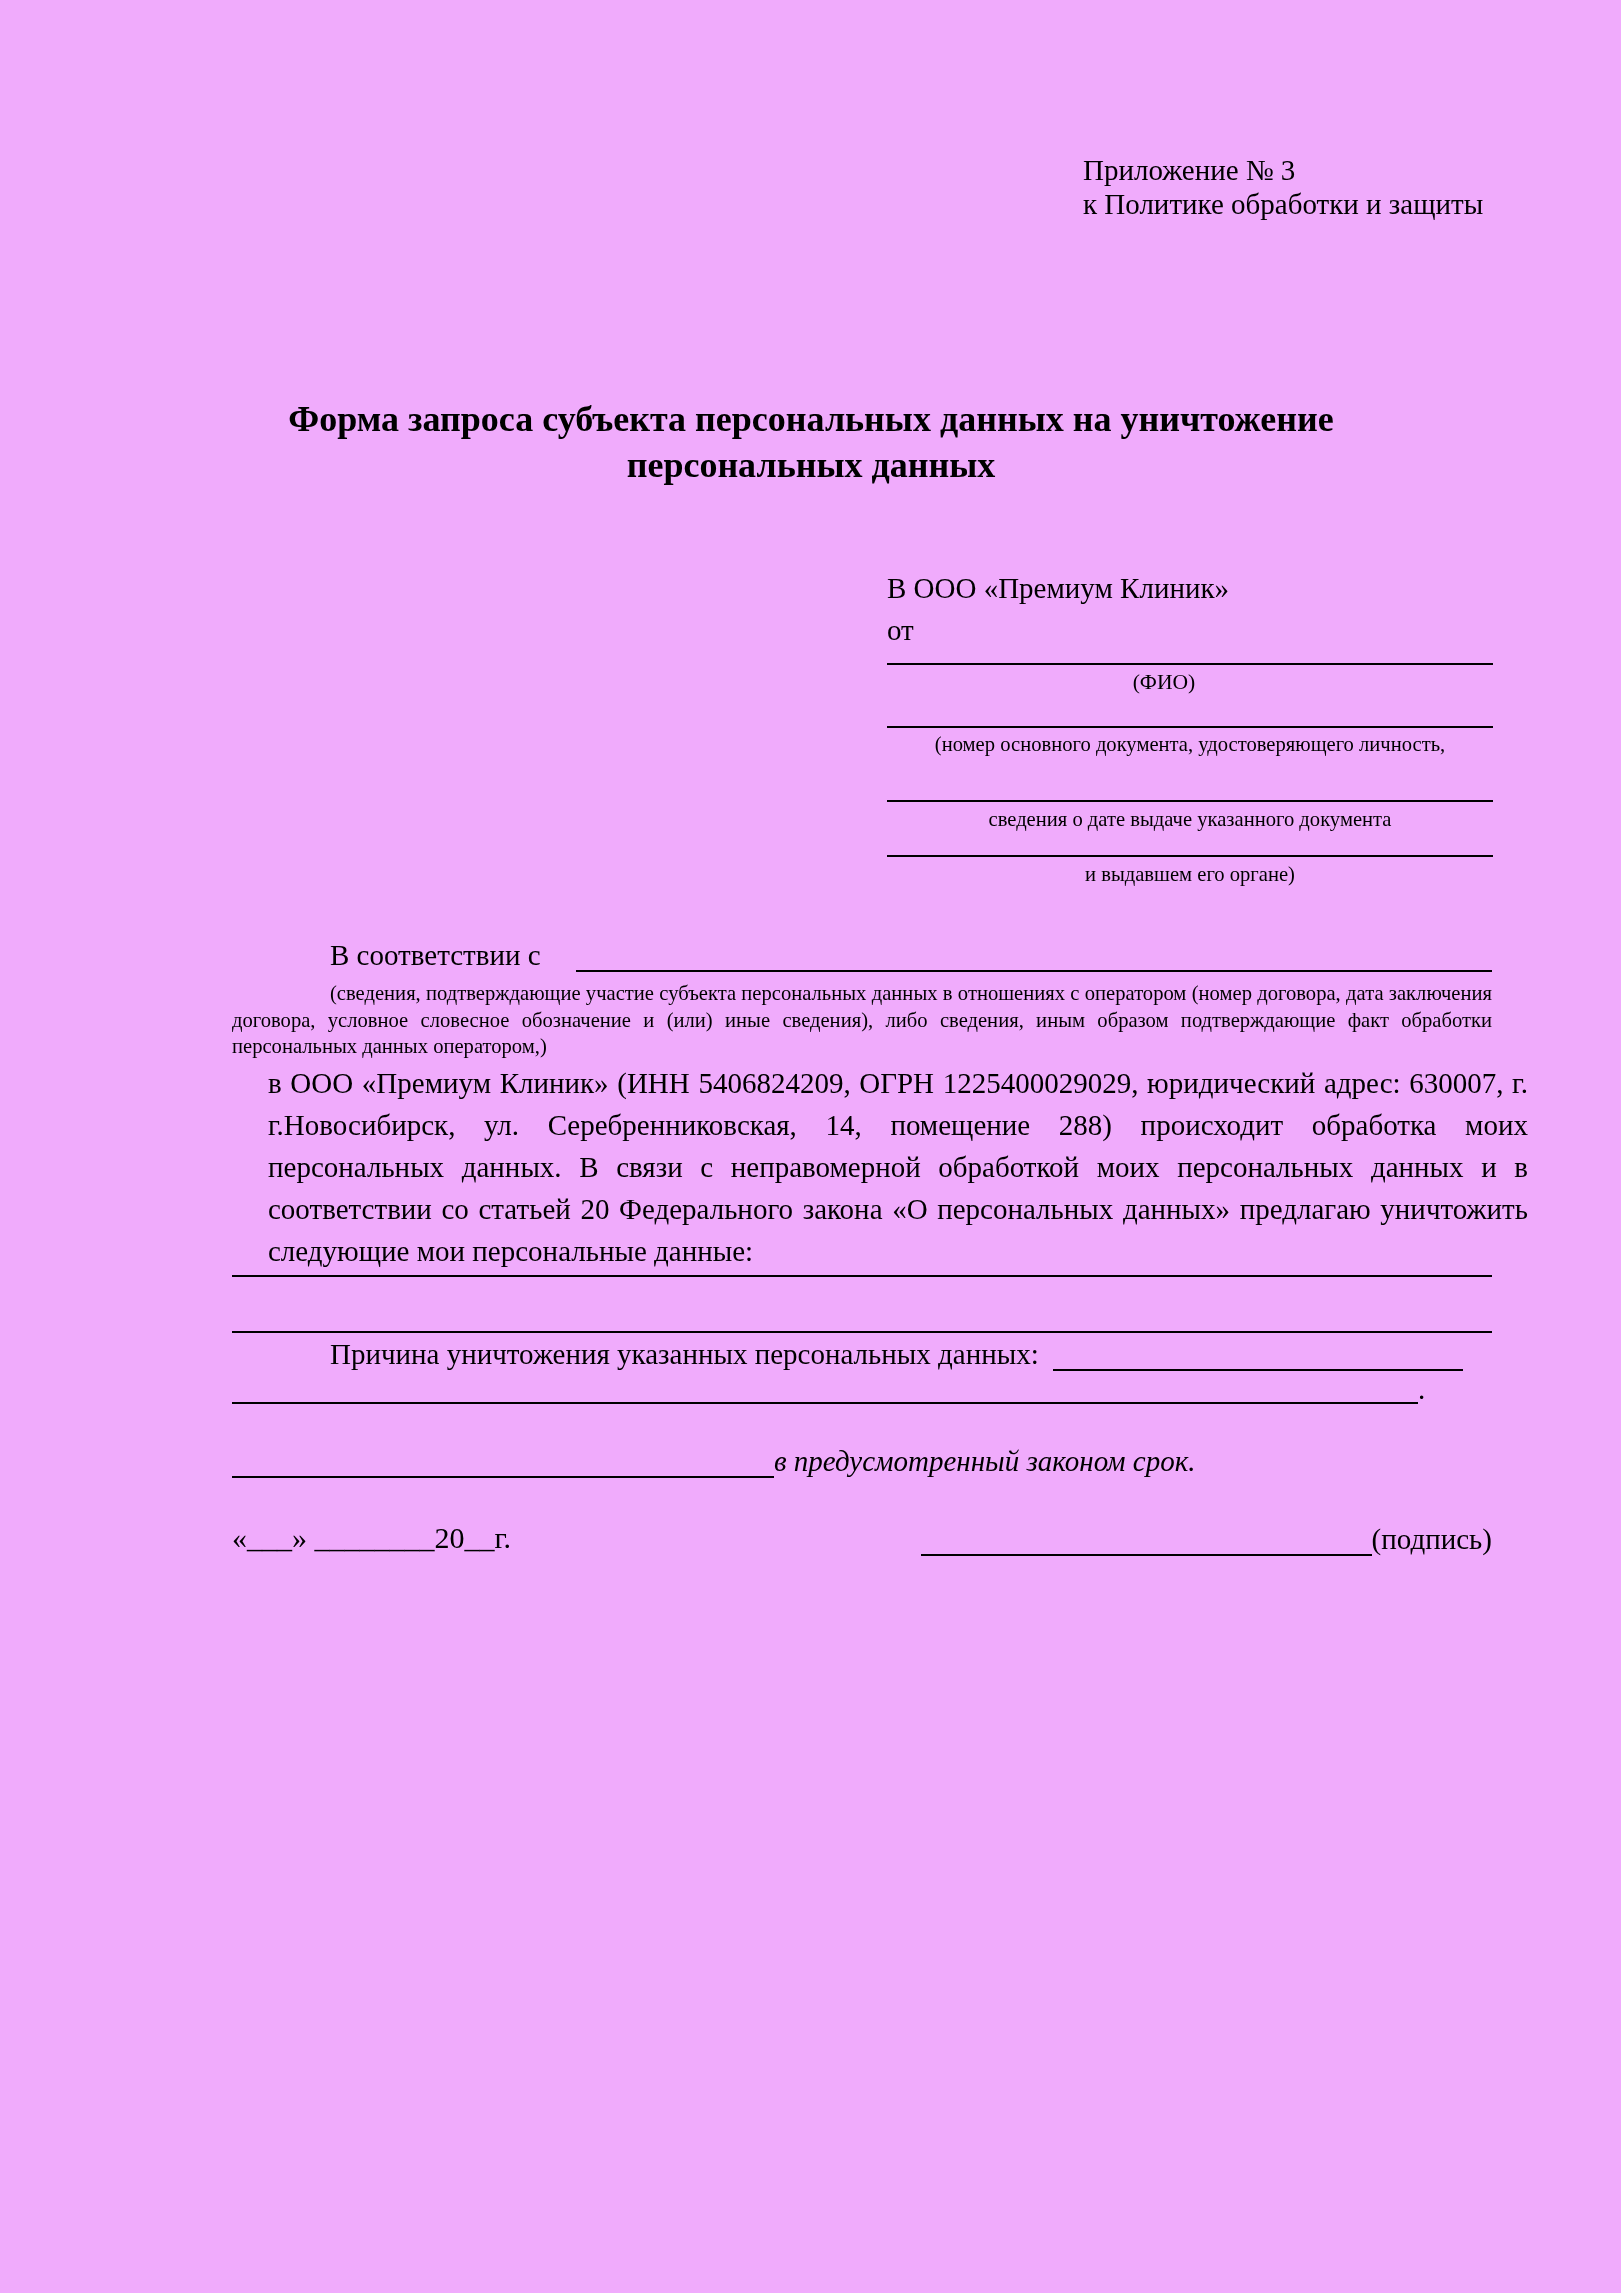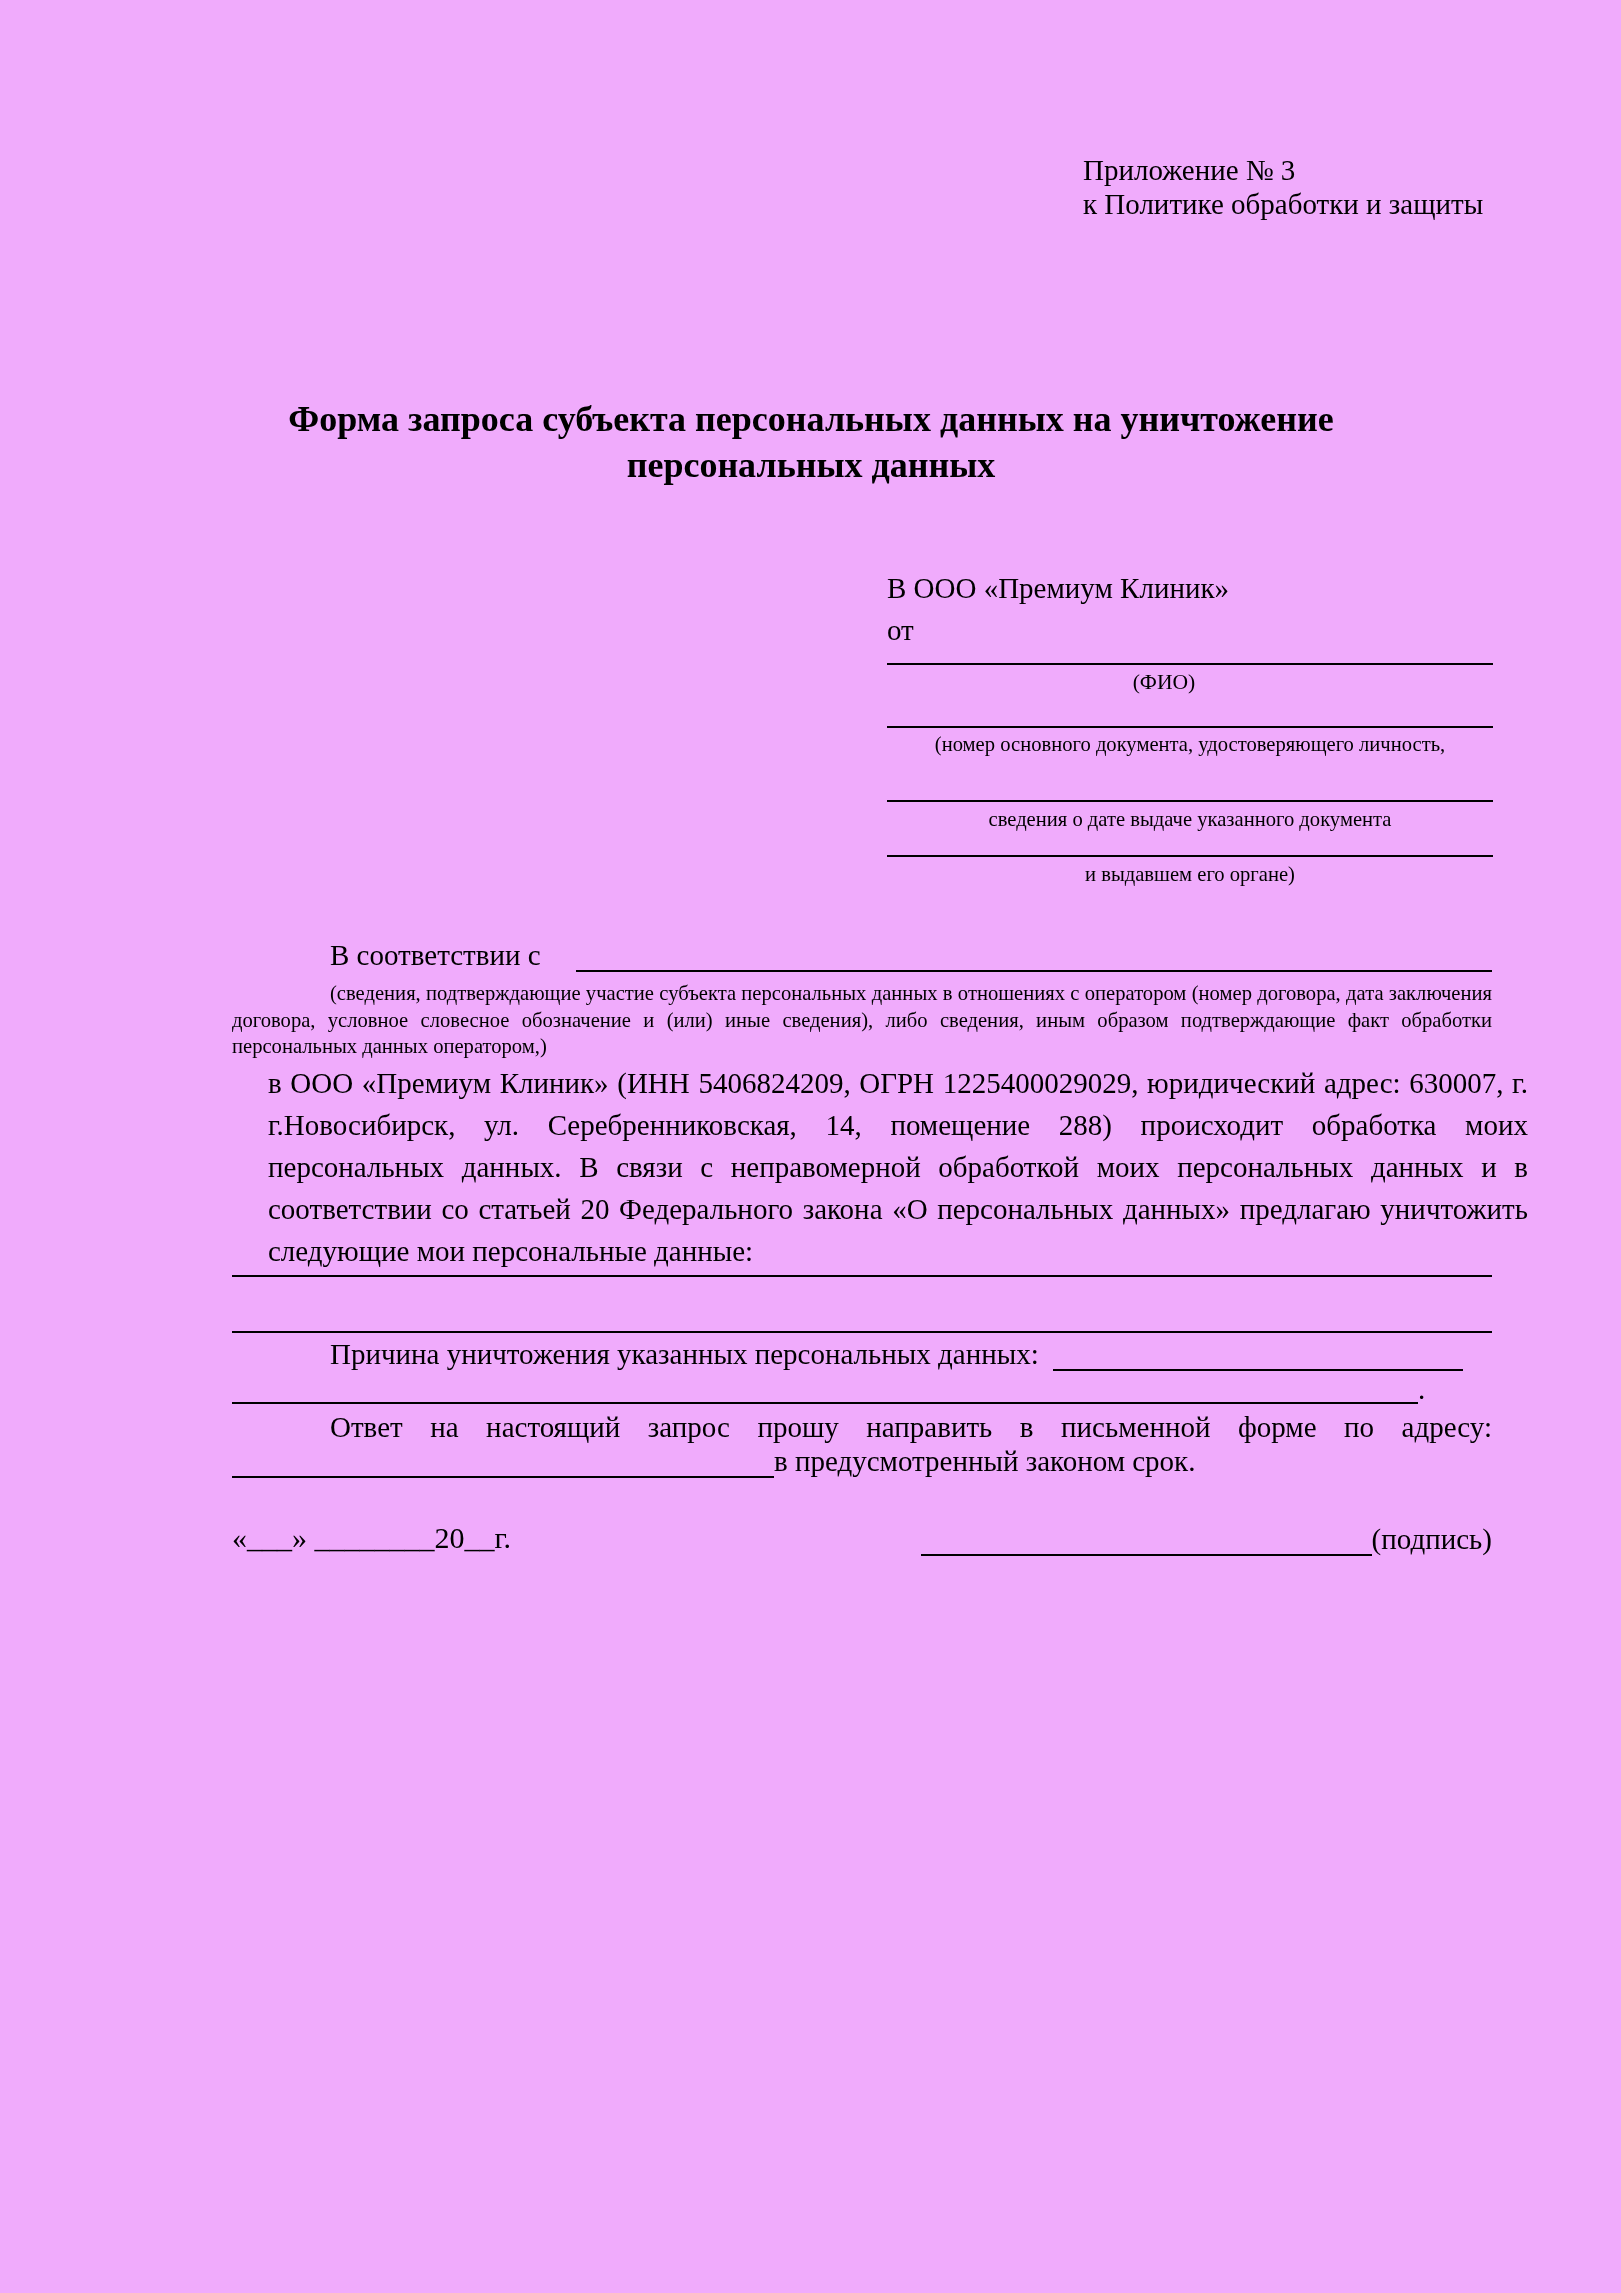--- a/index.html
+++ b/index.html
@@ -54,21 +54,21 @@
   .resp1 {
     left: 232px; top: 1411px; width: 1260px;
     font-size: 29px; text-indent: 98px;
     text-align: justify; text-align-last: justify;
     white-space: nowrap;
   }
 
   .footer-date { left: 232px; top: 1521px; font-size: 30px; white-space: nowrap; }
 
   .period { font-size: 29px; line-height: 29px; }
-  .suffix { font-size: 29px; line-height: 33px; white-space: nowrap; }
+  .suffix { font-size: 29px; line-height: 33px; white-space: nowrap; font-style: italic; }
 </style>
 </head>
 <body>
 
 <div class="page">
 
   <div class="abs header-note">
     <div>Приложение № 3</div>
     <div>к Политике обработки и защиты</div>
   </div>
@@ -105,21 +105,20 @@
   <div class="abs flexrow" style="left:330px; top:1336px; width:1133px; height:35px;">
     <span class="lbl">Причина уничтожения указанных персональных данных:</span>
     <span class="fill" style="margin-left:14.7px;"></span>
   </div>
 
   <div class="abs flexrow" style="left:232px; top:1372px; width:1270px; height:32px;">
     <span class="uline" style="width:1186px; height:32px;"></span>
     <span class="period">.</span>
   </div>
 
-  <div class="abs resp1">Ответ на настоящий запрос прошу направить в письменной форме по адресу:</div>
 
   <div class="abs flexrow" style="left:232px; top:1445px; width:1260px; height:33px;">
     <span class="uline" style="width:542px; height:33px;"></span>
     <span class="suffix">в предусмотренный законом срок.</span>
   </div>
 
   <div class="abs footer-date">«___» ________20__г.</div>
 
   <div class="abs flexrow" style="left:921px; top:1521px; width:571px; height:35px;">
     <span class="fill"></span>

